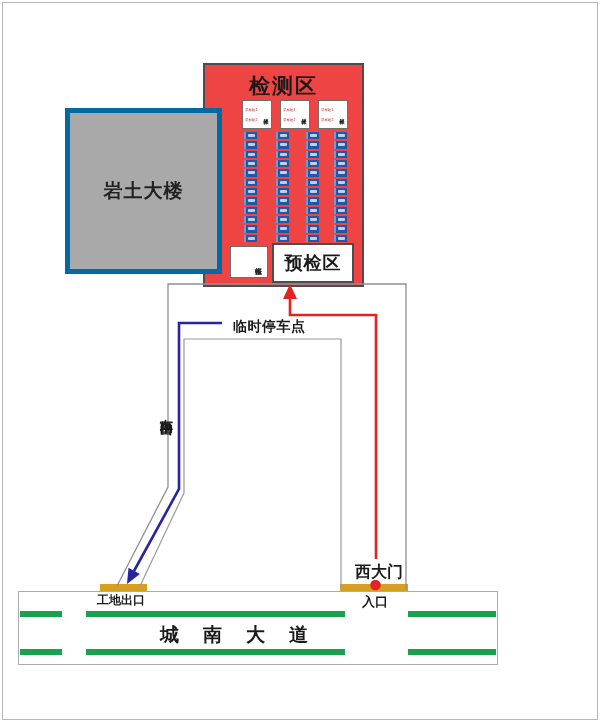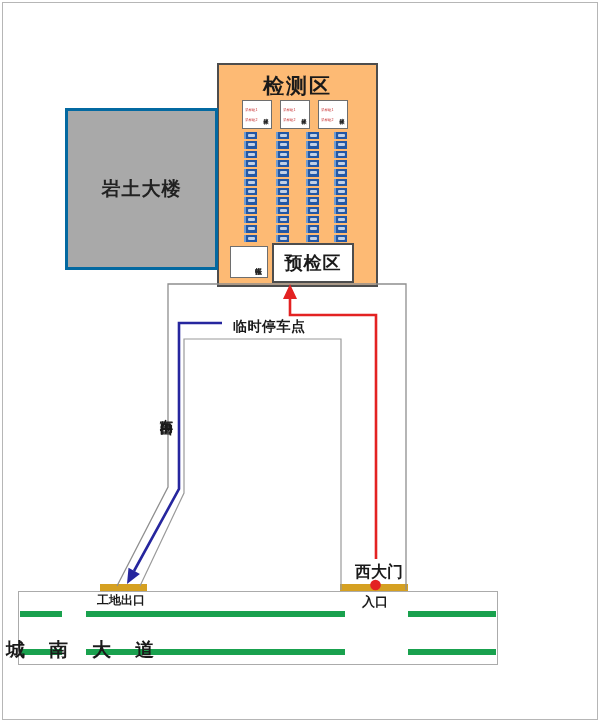--- a/index.html
+++ b/index.html
@@ -2,21 +2,21 @@
 <html><head>
 <meta charset="utf-8">
 <style>
   html,body{margin:0;padding:0;background:#fff;}
   #stage{position:relative;width:600px;height:723px;background:#fff;overflow:hidden;
          font-family:"Liberation Sans",sans-serif;color:#1a1a1a;}
   #frame{position:absolute;left:2px;top:2px;right:2px;bottom:3px;border:1px solid #b6b6b6;}
   .abs{position:absolute;}
 
   
-  .jc-box{left:217px;top:63px;width:157px;height:220px;border:2px solid #4d4d4d;background:#fdba74;}
+  .jc-box{left:203px;top:63px;width:157px;height:220px;border:2px solid #4d4d4d;background:#ef4444;}
   .jc-title{left:0;top:7px;width:100%;text-align:center;font-size:21px;font-weight:bold;letter-spacing:2px;}
 
   .tent{top:100px;width:28px;height:27px;border:1px solid #6e6e6e;background:#fff;display:flex;}
   .tent-1{left:242px;} .tent-2{left:280px;} .tent-3{left:318px;}
   .tent-lines{flex:1;display:flex;flex-direction:column;justify-content:space-around;padding:3px 0 3px 2px;overflow:hidden;}
   .tent-lines span{display:block;font-size:7px;line-height:7px;color:#c42222;white-space:nowrap;
                    transform:scale(.5);transform-origin:left center;}
   .tent-side{width:10px;display:flex;align-items:center;justify-content:center;}
   .v-tiny{writing-mode:vertical-rl;font-size:6px;font-weight:bold;color:#222;transform:scale(.85);line-height:1;}
 
@@ -25,30 +25,30 @@
   .q-cell{background:#2257a5;display:flex;align-items:center;justify-content:center;border-left:2px solid #6f9bd0;}
   .q-cell::after{content:"";display:block;width:7px;height:3px;background:rgba(255,255,255,.72);border-radius:1px;}
 
   .small-tent{left:230px;top:246px;width:38px;height:32px;border:1px solid #6e6e6e;background:#fff;
               display:flex;align-items:center;justify-content:flex-end;padding-right:5px;box-sizing:border-box;}
   .small-tent .v-tiny{font-size:7px;transform:none;}
   .precheck{left:272px;top:243px;width:82px;height:40px;border:2px solid #4d4d4d;background:#fff;box-sizing:border-box;
             display:flex;align-items:center;justify-content:center;font-size:18px;font-weight:bold;letter-spacing:1px;}
 
   
-  .bld{background:#a9a9a9;border:3px solid #0369a1;display:flex;align-items:center;justify-content:center;
+  .bld{background:#a9a9a9;border:5px solid #0369a1;display:flex;align-items:center;justify-content:center;
        font-size:19px;font-weight:bold;letter-spacing:1px;color:#222;}
   .geo{left:65px;top:108px;width:147px;height:156px;}
   .gym{left:190px;top:344px;width:143px;height:217px;}
 
   
   .road{left:18px;top:591px;width:480px;height:74px;border:1px solid #ababab;background:#fff;box-sizing:border-box;}
   .dash{position:absolute;height:6px;background:#19a14e;}
-  .road-label{left:18px;top:622px;width:480px;font-size:19px;font-weight:bold;
-              letter-spacing:24px;transform:translateX(-12px);margin-top:15px;}
+  .road-label{left:18px;top:622px;width:480px;text-align:center;font-size:19px;font-weight:bold;
+              letter-spacing:24px;transform:translateX(-12px);}
   .gate{position:absolute;height:7px;background:#d5a021;}
   .gate-exit{left:100px;top:584px;width:47px;}
   .gate-west{left:340px;top:584px;width:68px;}
 
   
   .lbl{position:absolute;font-weight:bold;white-space:nowrap;}
   .lbl-park{left:233px;top:318px;font-size:14px;letter-spacing:.5px;}
   .lbl-vexit{left:157px;top:408px;font-size:13px;writing-mode:vertical-rl;letter-spacing:2px;}
   .lbl-sexit{left:97px;top:592px;font-size:12px;}
   .lbl-west{left:355px;top:562px;font-size:16px;}

